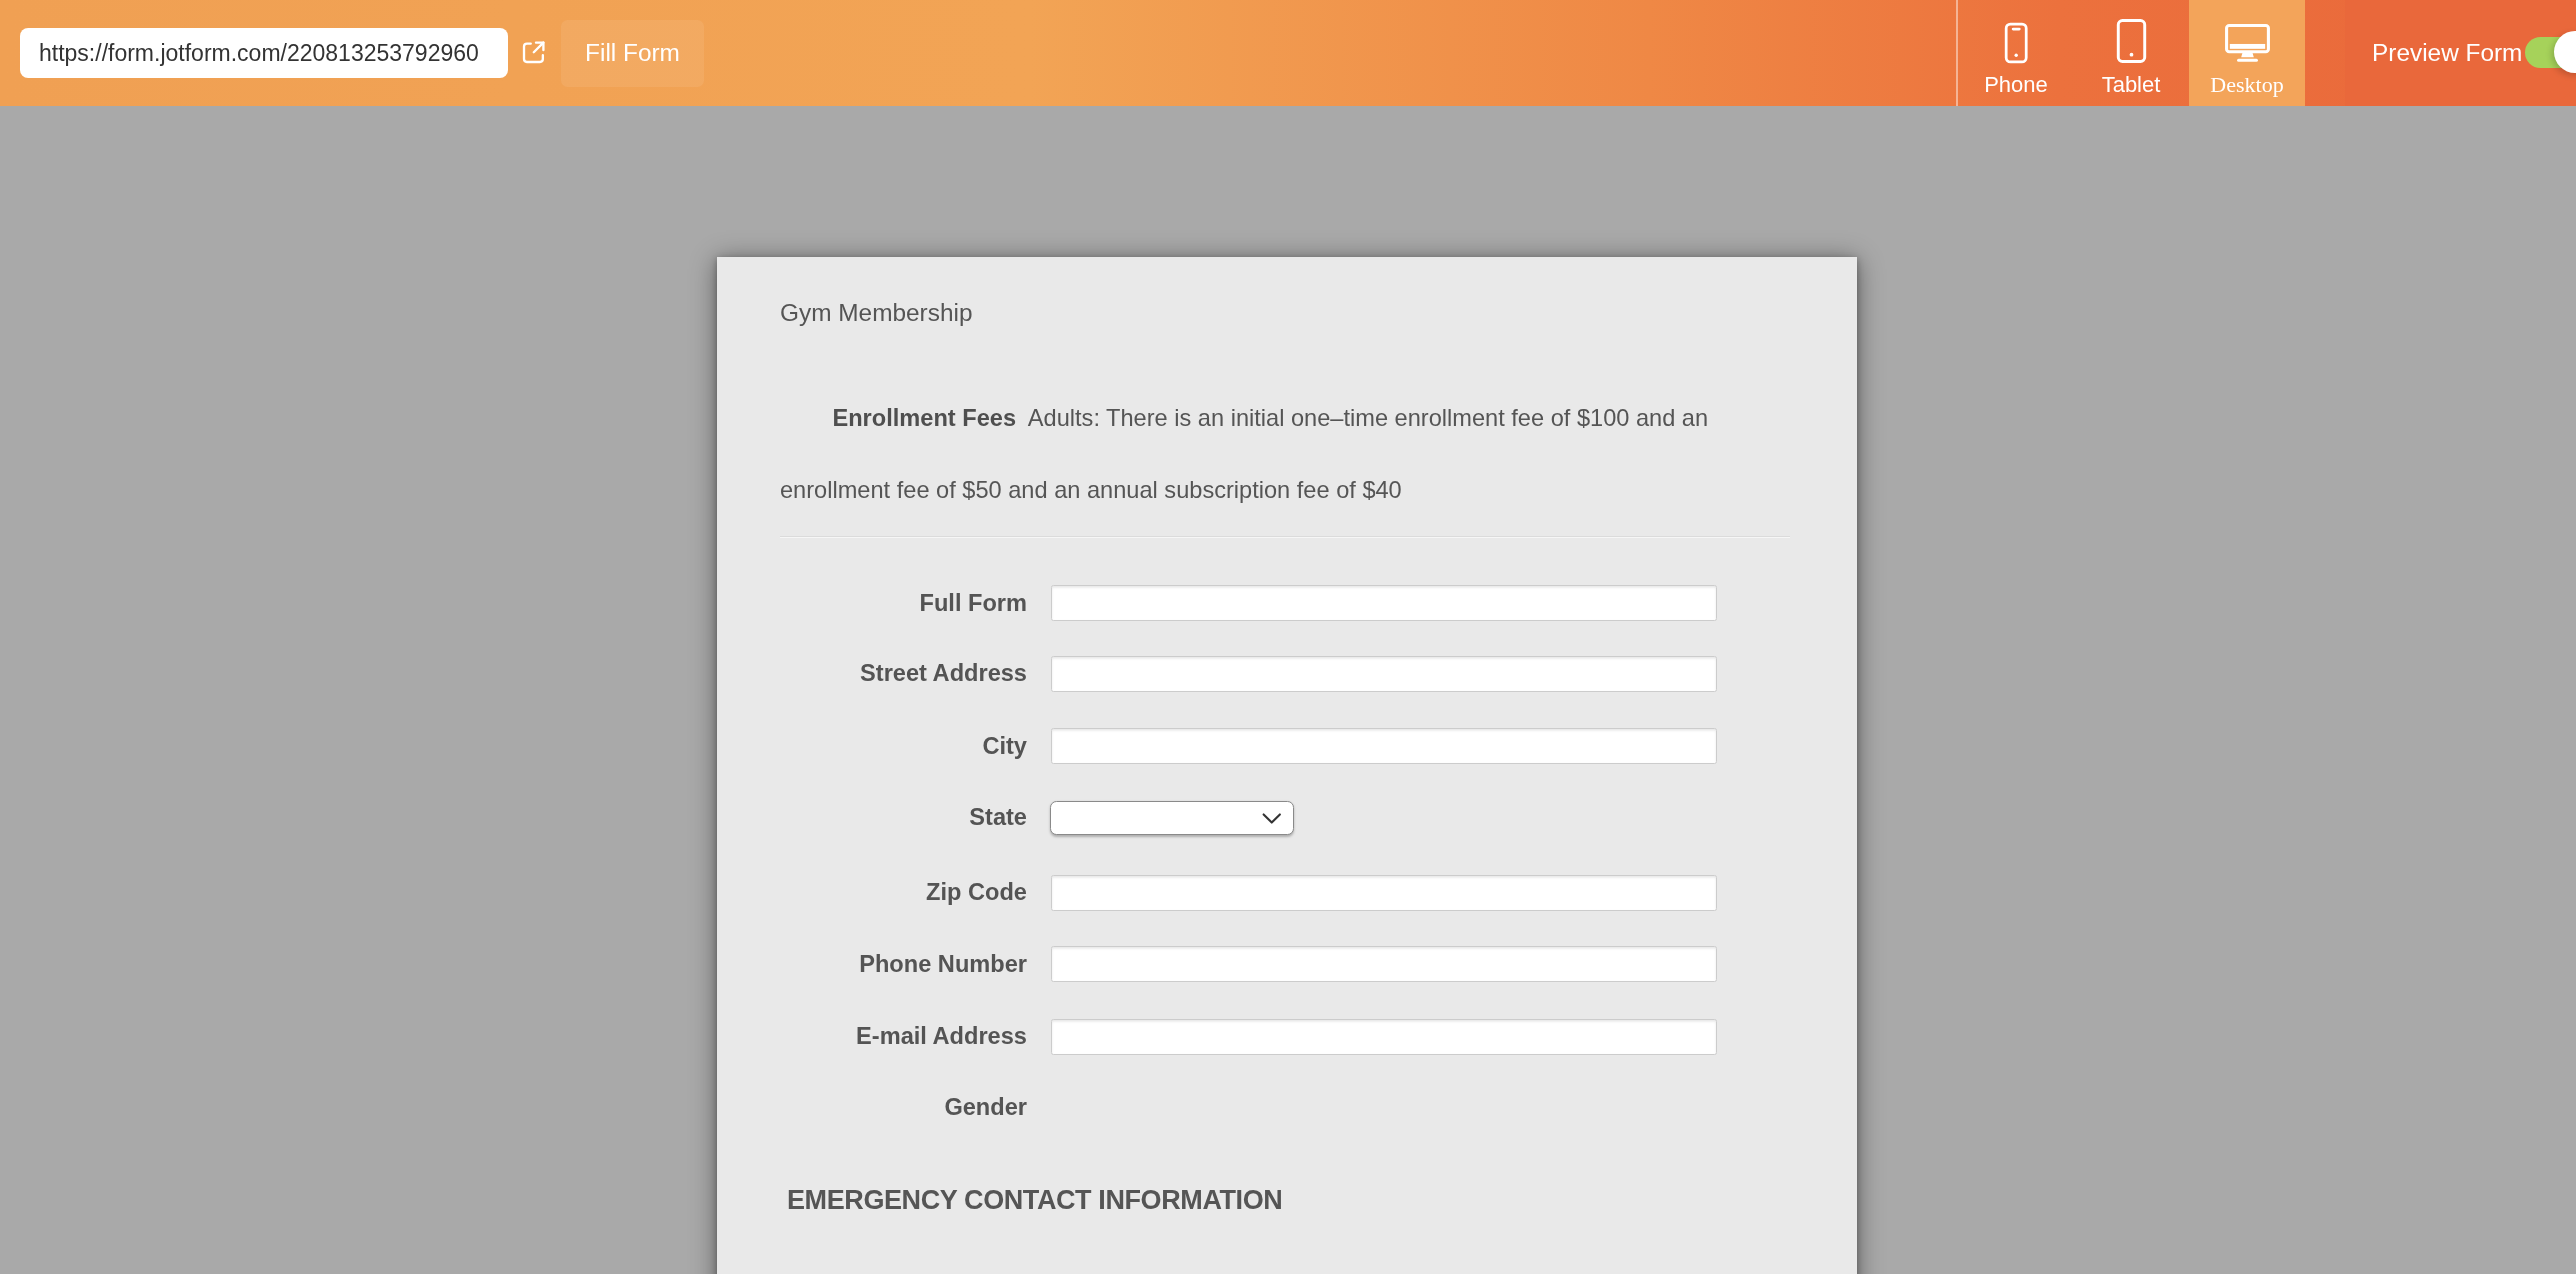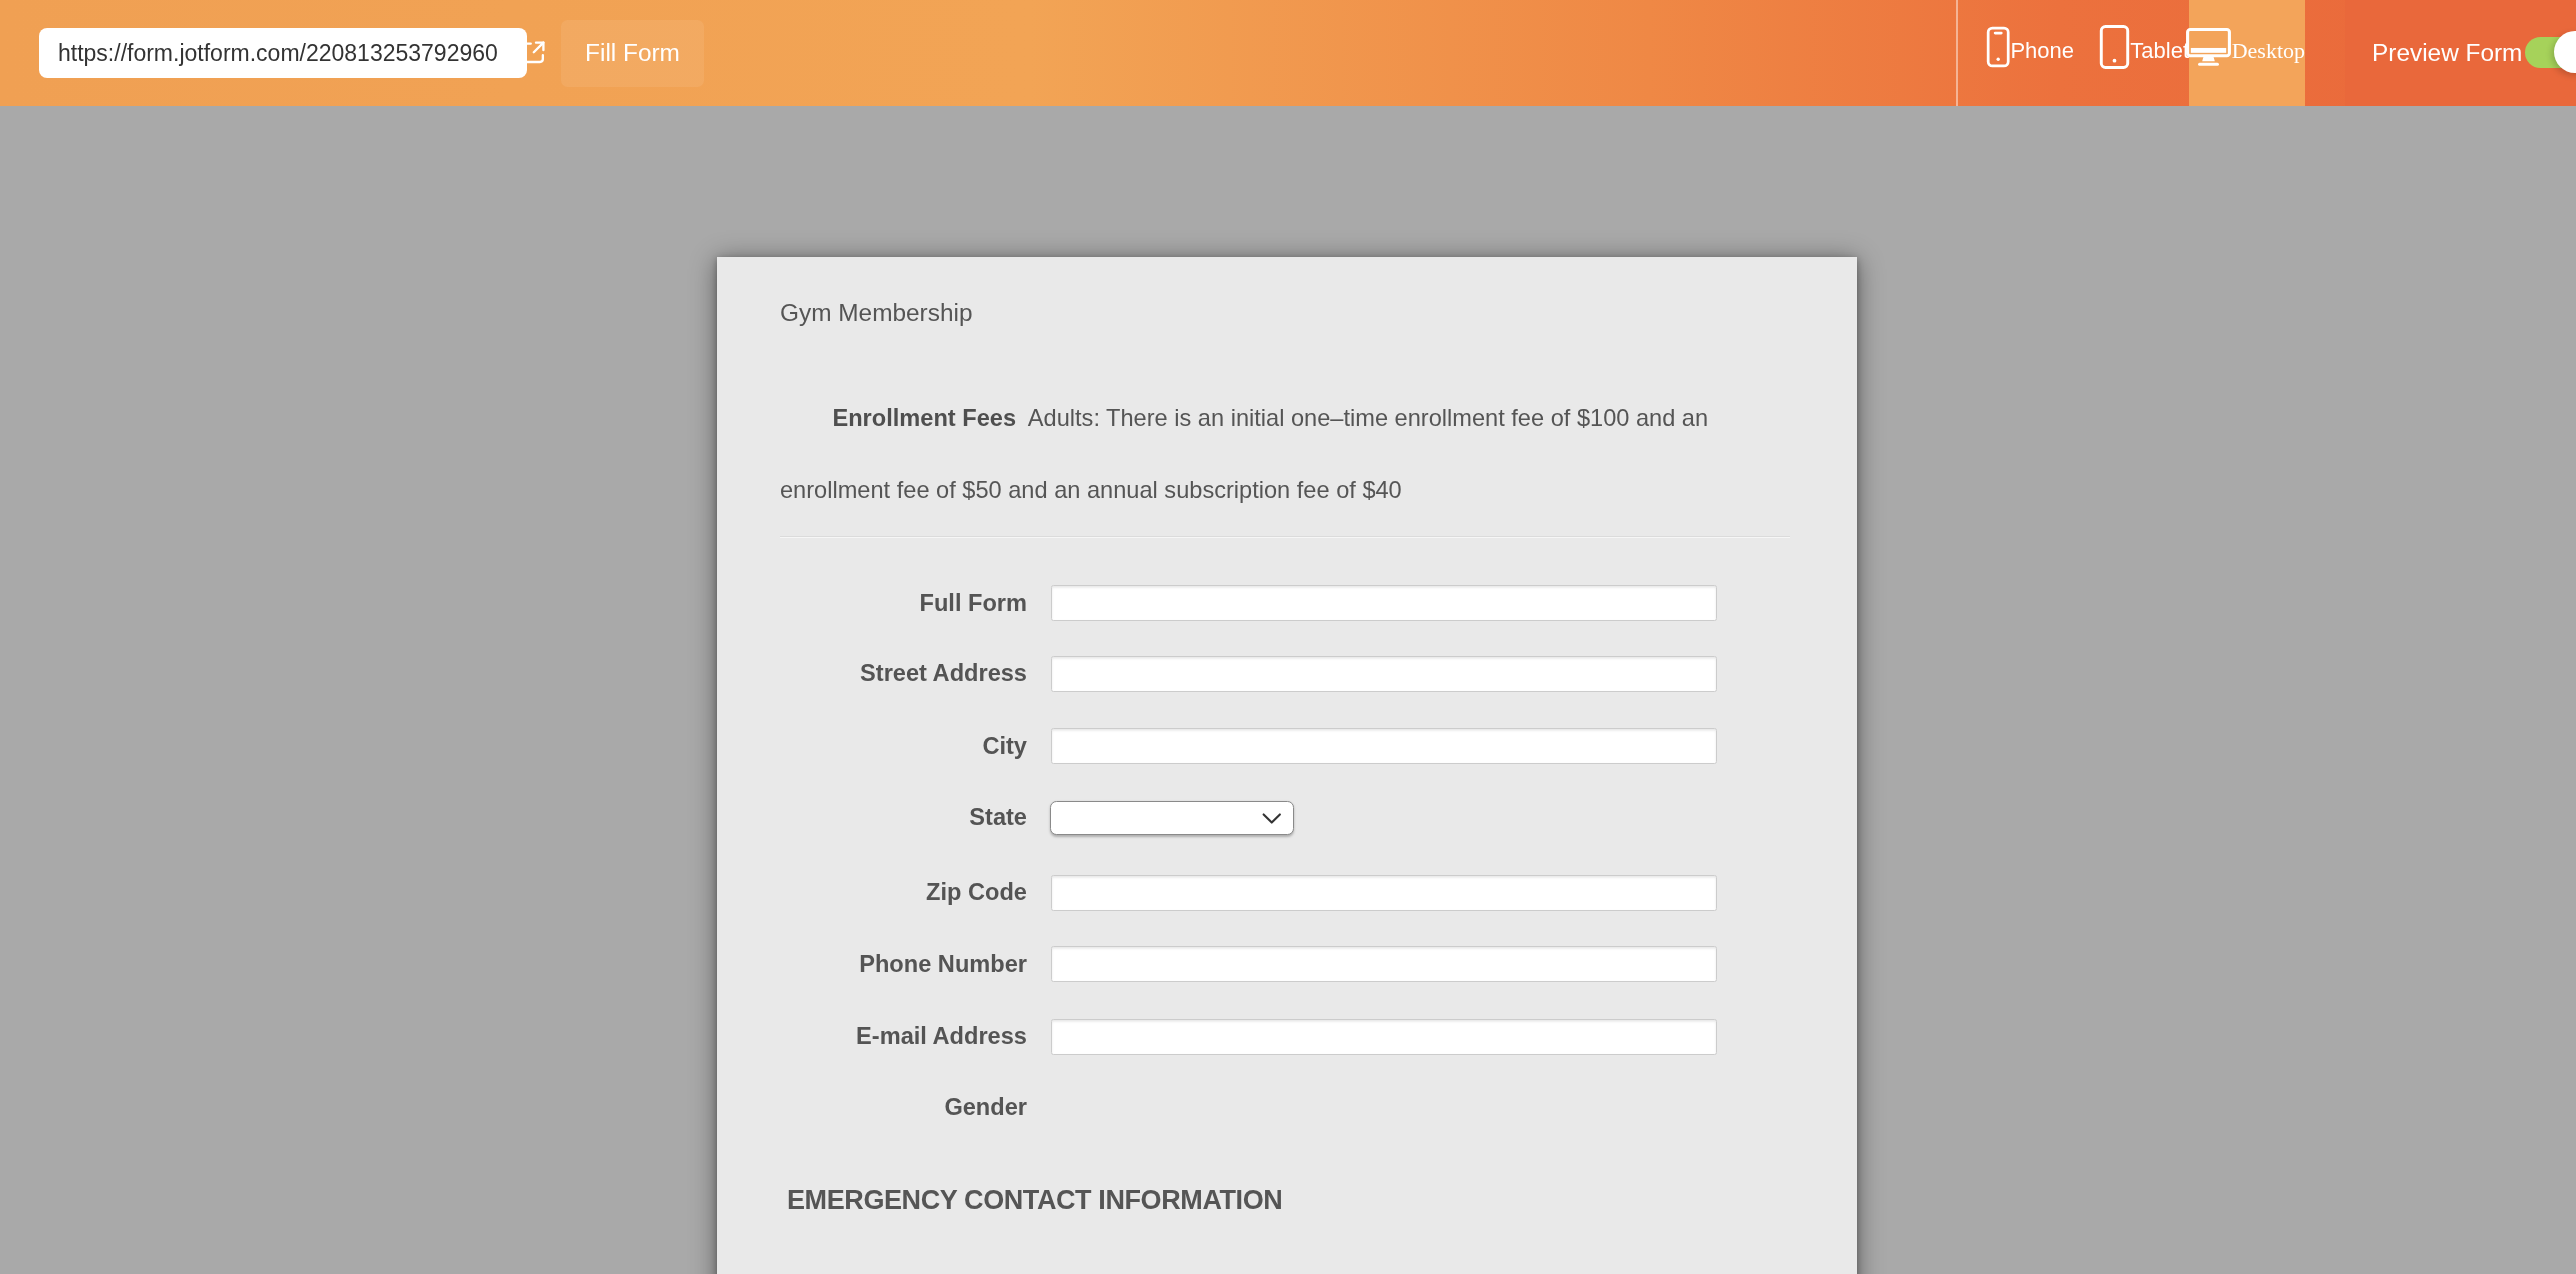--- a/index.html
+++ b/index.html
@@ -9,33 +9,33 @@
   
   .topbar {
     position:absolute; left:0; top:0; width:2576px; height:106px;
     background:linear-gradient(90deg,#f0a053 0%,#f2a455 40%,#ef8845 64%,#ec713d 80%,#e9673a 100%);
     z-index:10;
   }
   .url-input {
     position:absolute; left:19.5px; top:28px; width:488px; height:50px;
     border:none; border-radius:8.1px; background:#ffffff;
     font-family:"Liberation Sans", sans-serif; font-size:23px; color:#333333;
-    padding:0 19.5px; outline:none;margin-left:19px;
+    padding:0 19.5px; outline:none;
   }
   .open-link-btn { position:absolute; left:517px; top:36px; width:33px; height:33px; cursor:pointer; }
   .fill-form-btn {
     position:absolute; left:561px; top:19.5px; width:143px; height:67px;
     background:rgba(255,255,255,0.08); border-radius:6.5px;
     display:flex; align-items:center; justify-content:center; cursor:pointer;
   }
   .fill-form-btn span { color:#ffffff; font-size:24.4px; }
   .bar-sep { position:absolute; left:1956px; top:0; width:1.6px; height:106px; background:rgba(255,255,255,0.45); }
   .device-btn {
     position:absolute; top:0; width:116px; height:106px;
-    display:flex; flex-direction:row; align-items:center; justify-content:flex-end;
+    display:flex; flex-direction:column; align-items:center; justify-content:flex-end;
     padding-bottom:8.1px; cursor:pointer;
   }
   .device-btn .dlabel { color:#ffffff; font-size:22px; margin-top:4.9px; }
   .device-btn.phone { left:1958px; }
   .device-btn.tablet { left:2073px; }
   .device-btn.desktop { left:2189px; background:#f3a45a;font-family:Liberation Serif, serif; }
   .preview-section {
     position:absolute; left:2304px; top:0; width:272px; height:106px; background:#e9683b;margin-left:41px;
   }
   .preview-label { position:absolute; left:27px; top:0; height:106px; display:flex; align-items:center; color:#ffffff; font-size:24.4px; }

